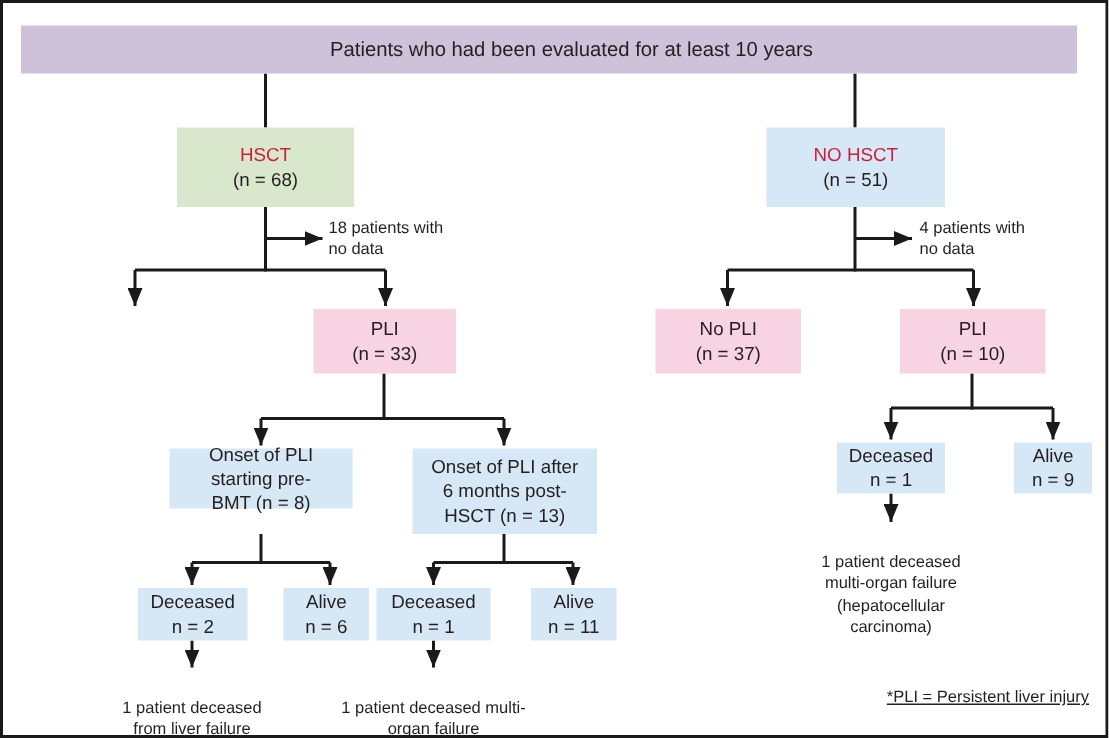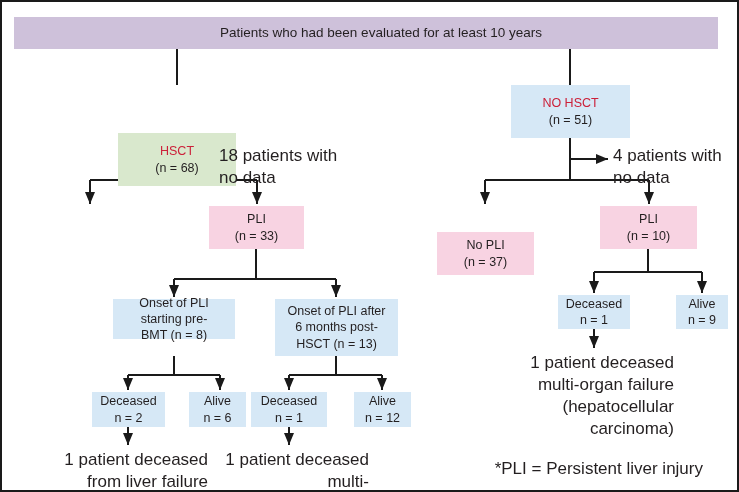--- a/index.html
+++ b/index.html
@@ -37,25 +37,25 @@
     background: var(--banner-bg, #cec1da);
     font-size: 13.5px;
     padding-left: 30px;
   }
   .green  { background: var(--green-bg, #d9e8cd); }
   .blue   { background: var(--blue-bg, #d6e8f6); }
   .pink   { background: var(--pink-bg, #f8d3e2); }
   .red-title { color: var(--red-text, #cc2039); }
   .annot {
     position: absolute;
-    font-size: 17px;
+    font-size: 11px;
     line-height: 1.3;
     white-space: pre-line;
   }
-  .annot.center { text-align: right; }
+  .annot.center { text-align: center; margin-top: 16px; }
   .annot.right  { text-align: right; }
 </style>
 </head>
 <body>
 
 <div class="figure">
 
   <svg class="connectors" viewBox="0 0 739 492" xmlns="http://www.w3.org/2000/svg">
     <defs>
       <marker id="ah" markerUnits="userSpaceOnUse" markerWidth="12" markerHeight="10" refX="12" refY="5" orient="auto">
@@ -92,40 +92,40 @@
     <line x1="647" y1="178" x2="647" y2="202" marker-end="url(#ah)"></line>
     <line x1="646" y1="247" x2="646" y2="271"></line>
     <line x1="592" y1="270" x2="700" y2="270"></line>
     <line x1="592" y1="270" x2="592" y2="291" marker-end="url(#ah)"></line>
     <line x1="700" y1="270" x2="700" y2="291" marker-end="url(#ah)"></line>
     <line x1="592" y1="327" x2="592" y2="346" marker-end="url(#ah)"></line>
   </svg>
 
   <div class="node banner" style="left:12px; top:15px; width:704px; height:32px;">Patients who had been evaluated for at least 10 years</div>
 
-  <div class="node green" style="left:116px; top:83px; width:118px; height:53px;margin-top:48px;">
+  <div class="node green" style="left:116px; top:83px; width:118px; height:53px;">
     <span class="red-title">HSCT</span>
     <span>(n = 68)</span>
   </div>
 
   <div class="node blue" style="left:509px; top:83px; width:119px; height:53px;">
     <span class="red-title">NO HSCT</span>
     <span>(n = 51)</span>
   </div>
 
   <div class="annot" style="left:217px; top:143px;">18 patients with
 no data</div>
   <div class="annot" style="left:611px; top:143px;">4 patients with
 no data</div>
 
   <div class="node pink" style="left:207px; top:204px; width:95px; height:43px;">
     <span>PLI</span>
     <span>(n = 33)</span>
   </div>
-  <div class="node pink" style="left:435px; top:204px; width:97px; height:43px;margin-top:26px;">
+  <div class="node pink" style="left:435px; top:204px; width:97px; height:43px;">
     <span>No PLI</span>
     <span>(n = 37)</span>
   </div>
   <div class="node pink" style="left:598px; top:204px; width:97px; height:43px;">
     <span>PLI</span>
     <span>(n = 10)</span>
   </div>
 
   <div class="node blue" style="left:111px; top:297px; width:122px; height:40px;">Onset of PLI
 starting pre-
@@ -141,35 +141,35 @@
   <div class="node blue" style="left:187px; top:390px; width:57px; height:35px;">
     <span>Alive</span>
     <span>n = 6</span>
   </div>
   <div class="node blue" style="left:249px; top:390px; width:76px; height:35px;">
     <span>Deceased</span>
     <span>n = 1</span>
   </div>
   <div class="node blue" style="left:352px; top:390px; width:57px; height:35px;">
     <span>Alive</span>
-    <span>n = 12</span>
+    <span>n = 11</span>
   </div>
 
   <div class="node blue" style="left:556px; top:293px; width:72px; height:34px;">
     <span>Deceased</span>
     <span>n = 1</span>
   </div>
   <div class="node blue" style="left:674px; top:293px; width:52px; height:34px;">
     <span>Alive</span>
     <span>n = 9</span>
   </div>
 
   <div class="annot center" style="left:46px; top:447px; width:160px;">1 patient deceased
 from liver failure</div>
   <div class="annot center" style="left:207px; top:447px; width:160px;">1 patient deceased multi-
 organ failure</div>
   <div class="annot center" style="left:512px; top:350px; width:160px;">1 patient deceased
 multi-organ failure
 (hepatocellular
 carcinoma)</div>
-  <div class="annot right" style="left:434px; top:456px; width:267px;">*PLI = Persistent liver injury</div>
+  <div class="annot right" style="left:457px; top:456px; width:267px;text-decoration:underline;">*PLI = Persistent liver injury</div>
 
 </div>
 
 </body></html>

